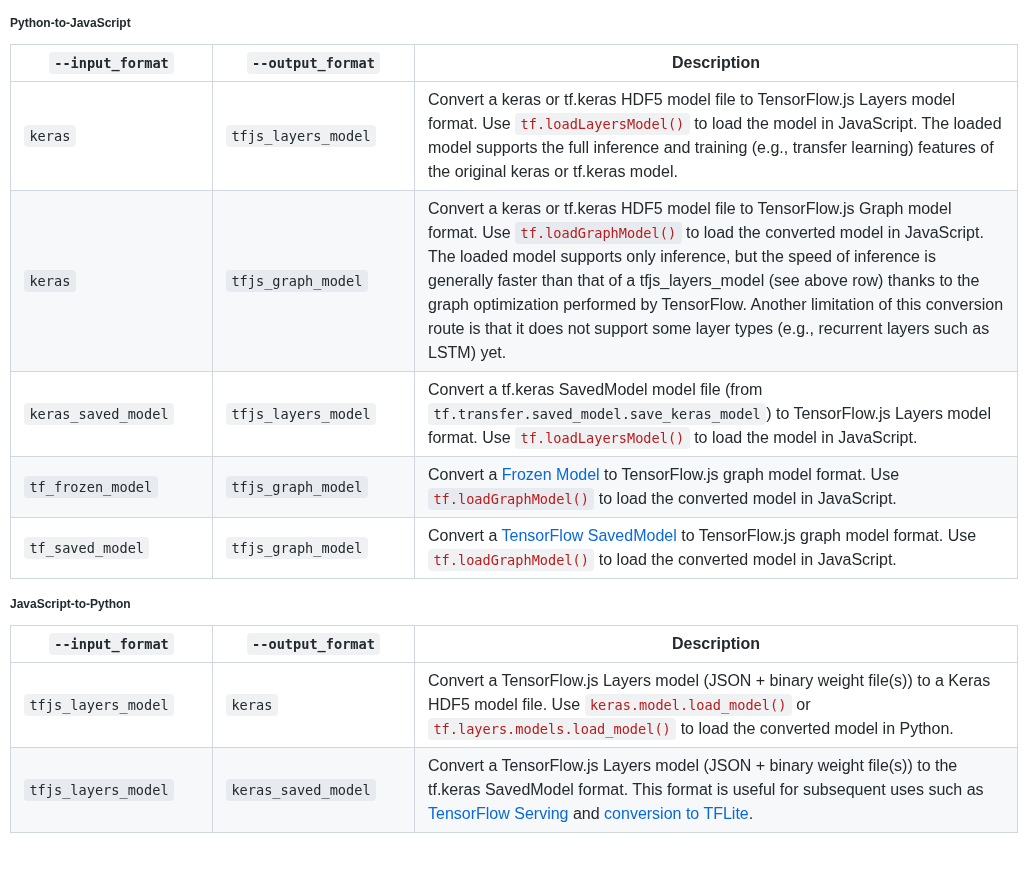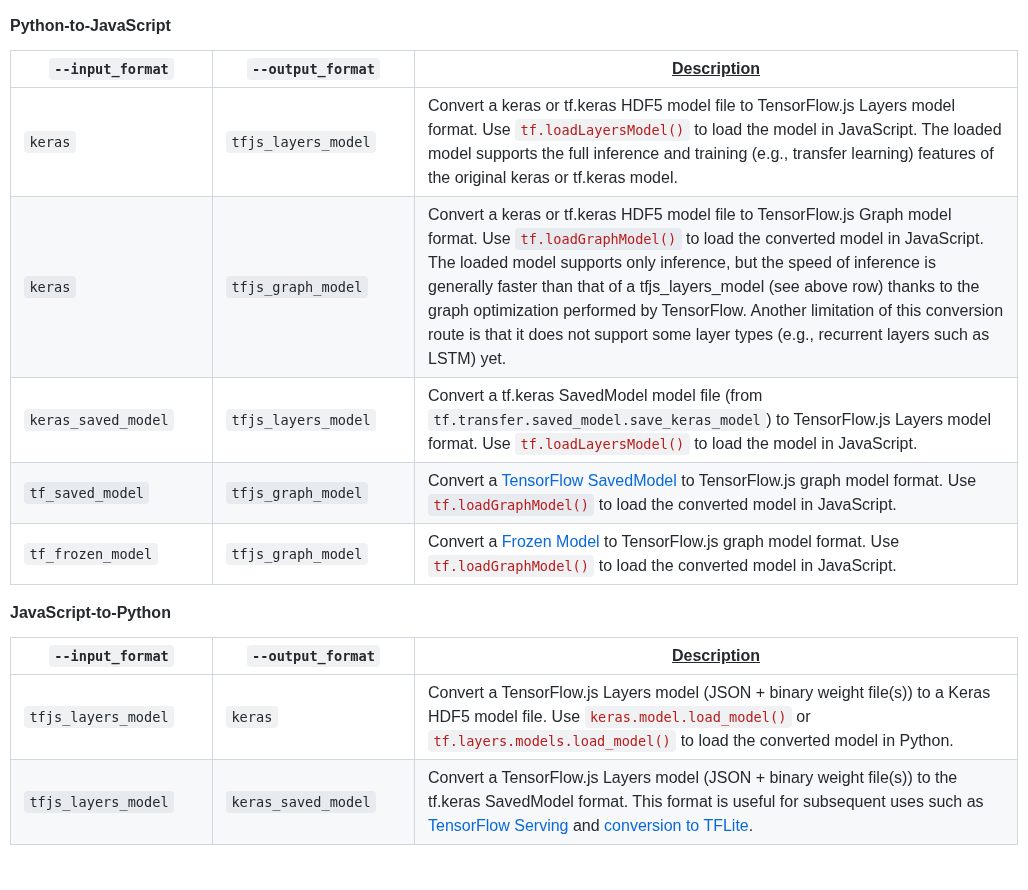--- a/index.html
+++ b/index.html
@@ -6,41 +6,41 @@
     font-family: -apple-system, BlinkMacSystemFont, "Segoe UI", Helvetica, Arial, sans-serif;
     font-size: 16px;
     line-height: 1.5;
     color: #24292e;
     background: #ffffff;
     margin: 0;
     padding: 10px;
     width: 1008px;
   }
   h3 {
-    font-size: 16px;
+    font-size: 12px;
     font-weight: 600;
     margin: 4px 0 12px 0;
   }
   table {
     border-collapse: collapse;
     width: 100%;
     margin-bottom: 16px;
   }
   th, td {
     border: 1px solid #d0d7de;
     padding: 6px 13px;
     text-align: left;
     vertical-align: middle;
   }
   th {
     background: #ffffff;
     font-weight: 600;
     text-align: center;
   }
-  th.center { text-align: center; text-decoration: underline; }
+  th.center { text-align: center; }
   code {
     font-family: ui-monospace, SFMono-Regular, "SF Mono", Menlo, Consolas, monospace;
     font-size: 85%;
     background-color: rgba(175,184,193,0.2);
     padding: .2em .4em;
     border-radius: 4px;
     white-space: nowrap;
   }
   code.link {
     color: #b91c1c;
@@ -79,28 +79,28 @@
         <td><code>keras</code></td>
         <td><code>tfjs_graph_model</code></td>
         <td class="desc-cell">Convert a keras or tf.keras HDF5 model file to TensorFlow.js Graph model format. Use <a href="#"><code class="link">tf.loadGraphModel()</code></a> to load the converted model in JavaScript. The loaded model supports only inference, but the speed of inference is generally faster than that of a tfjs_layers_model (see above row) thanks to the graph optimization performed by TensorFlow. Another limitation of this conversion route is that it does not support some layer types (e.g., recurrent layers such as LSTM) yet.</td>
       </tr>
       <tr>
         <td><code>keras_saved_model</code></td>
         <td><code>tfjs_layers_model</code></td>
         <td class="desc-cell">Convert a tf.keras SavedModel model file (from <code>tf.transfer.saved_model.save_keras_model</code>) to TensorFlow.js Layers model format. Use <a href="#"><code class="link">tf.loadLayersModel()</code></a> to load the model in JavaScript.</td>
       </tr>
       <tr>
+        <td><code>tf_frozen_model</code></td>
+        <td><code>tfjs_graph_model</code></td>
+        <td class="desc-cell">Convert a <a href="#">Frozen Model</a> to TensorFlow.js graph model format. Use <a href="#"><code class="link">tf.loadGraphModel()</code></a> to load the converted model in JavaScript.</td>
+      </tr>
+      <tr>
         <td><code>tf_saved_model</code></td>
         <td><code>tfjs_graph_model</code></td>
         <td class="desc-cell">Convert a <a href="#">TensorFlow SavedModel</a> to TensorFlow.js graph model format. Use <a href="#"><code class="link">tf.loadGraphModel()</code></a> to load the converted model in JavaScript.</td>
-      </tr>
-      <tr>
-        <td><code>tf_frozen_model</code></td>
-        <td><code>tfjs_graph_model</code></td>
-        <td class="desc-cell">Convert a <a href="#">Frozen Model</a> to TensorFlow.js graph model format. Use <a href="#"><code class="link">tf.loadGraphModel()</code></a> to load the converted model in JavaScript.</td>
       </tr>
     </tbody>
 </table>
 
 <h3>JavaScript-to-Python</h3>
 
 <table>
   <thead>
     <tr>
       <th class="col-in"><code>--input_format</code></th>

